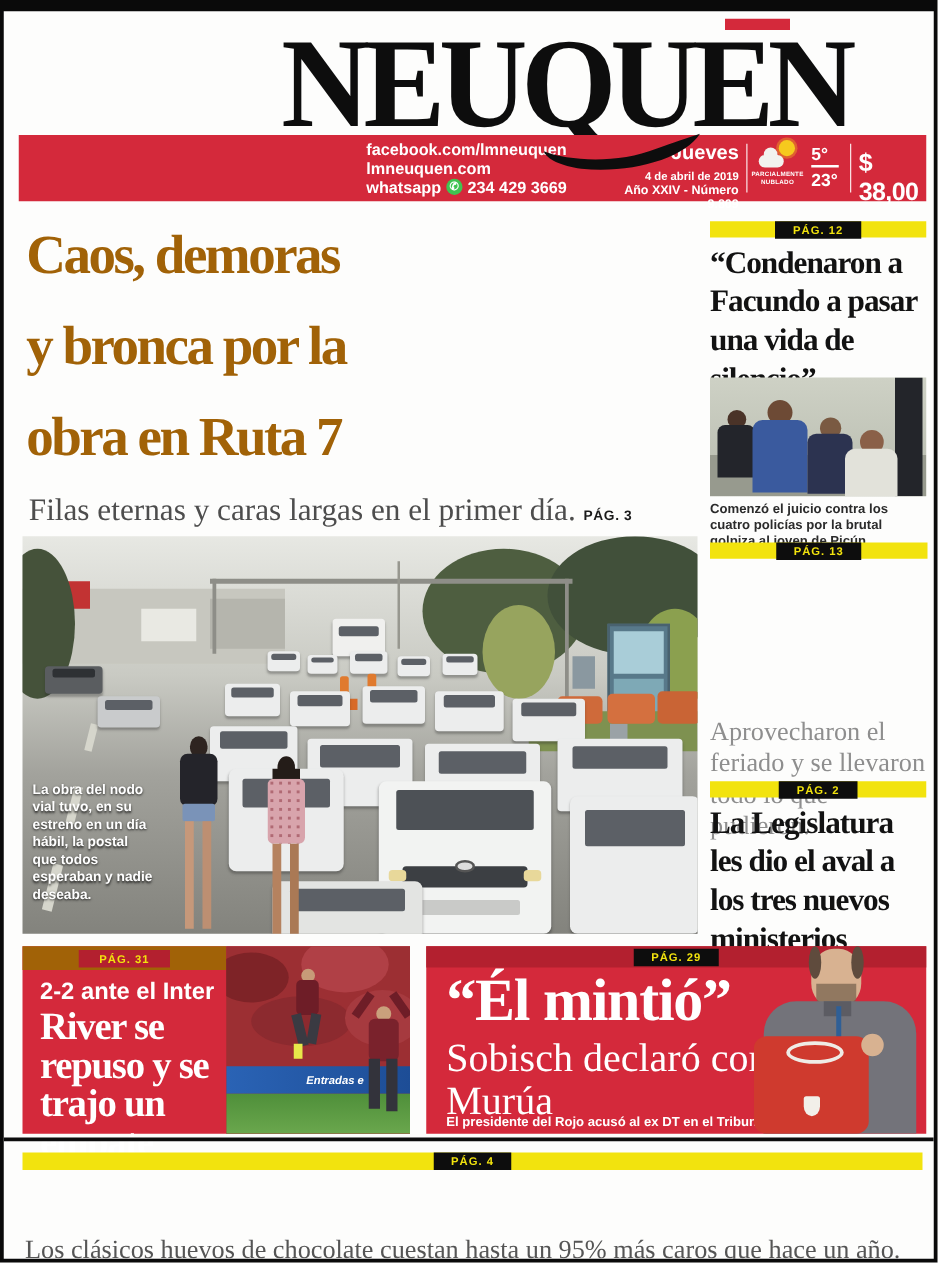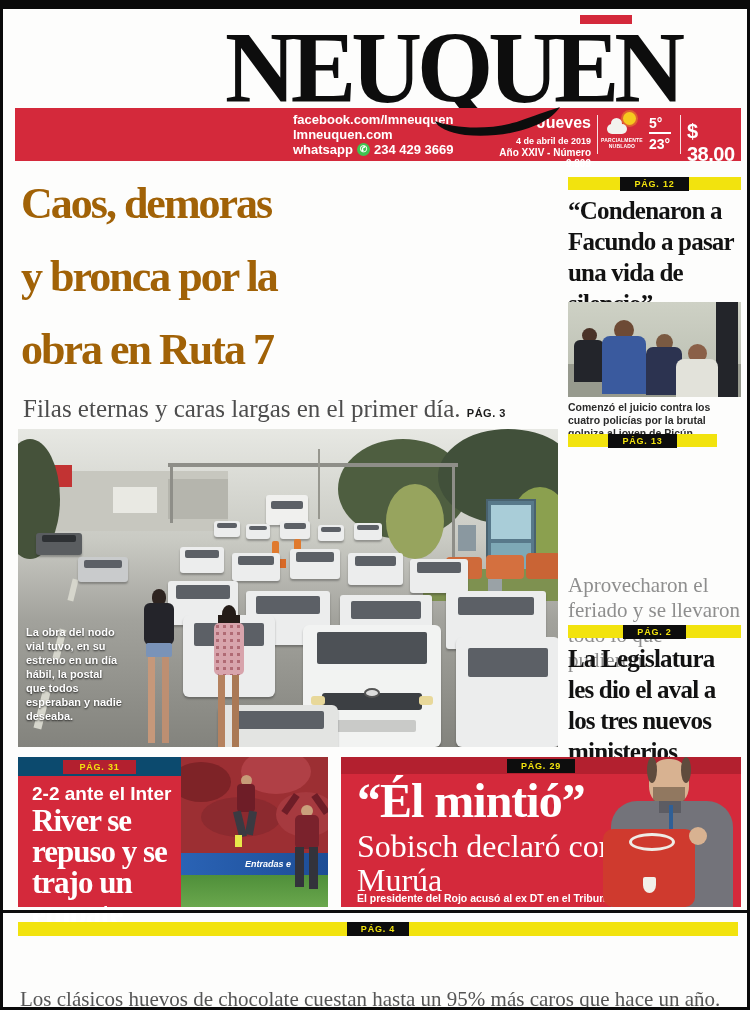--- a/index.html
+++ b/index.html
@@ -68,21 +68,21 @@
   .abs { position:absolute; }
   .car { position:absolute; background:#eceded; border-radius:3px; box-shadow:0 2px 2px rgba(40,40,40,.35); }
   .car i.w { position:absolute; left:12%; right:12%; top:10%; height:32%; background:#5c6066; border-radius:2px; }
   .blob { position:absolute; border-radius:50%; }
 
   .traffic-caption { position:absolute; left:8px; top:196px; width:96px; color:#fff;
     font-size:11px; font-weight:700; line-height:14px; text-shadow:0 1px 2px rgba(0,0,0,.8); }
 
   
   .redbox { position:absolute; background:#d4293b; }
-  .blackbar { position:absolute; left:0; right:0; top:0; height:19px; background:#0c4a6e;
+  .blackbar { position:absolute; left:0; right:0; top:0; height:19px; background:#a16207;
     display:flex; align-items:center; justify-content:center; }
   .badge-red { background:#b3202f; color:#f2e30e; font-size:9px; font-weight:700; letter-spacing:.8px; padding:2px 16px; }
   .darkred-strip { position:absolute; left:0; right:0; top:0; height:17px; background:#b3202f;
     display:flex; align-items:center; justify-content:center; }
   .kicker { position:absolute; left:14px; top:26px; color:#fff; font-weight:700; font-size:19px; }
   .river-headline { position:absolute; left:14px; top:48px; width:152px; color:#fff;
     font-family:"Liberation Serif",serif; font-weight:700; font-size:31px; line-height:31px; letter-spacing:-1px; }
   .quote-headline { position:absolute; left:16px; top:16px; color:#fff;
     font-family:"Liberation Serif",serif; font-weight:700; font-size:48px; letter-spacing:-1px; }
   .sob-headline { position:absolute; left:16px; top:72px; width:300px; color:#fff;
@@ -300,21 +300,21 @@
     <div class="abs" style="left:6px;top:38px;width:30px;height:42px;border-radius:6px 6px 0 0;background:#23252b;"></div>
     <div class="abs" style="left:46px;top:18px;width:20px;height:20px;border-radius:50%;background:#6d4a35;"></div>
     <div class="abs" style="left:34px;top:34px;width:44px;height:58px;border-radius:8px 8px 0 0;background:#3a5a9e;"></div>
     <div class="abs" style="left:88px;top:32px;width:17px;height:17px;border-radius:50%;background:#7a5a42;"></div>
     <div class="abs" style="left:78px;top:45px;width:36px;height:48px;border-radius:7px 7px 0 0;background:#2c3350;"></div>
     <div class="abs" style="left:120px;top:42px;width:19px;height:19px;border-radius:50%;background:#8a6048;"></div>
     <div class="abs" style="left:108px;top:57px;width:42px;height:38px;border-radius:8px 8px 0 0;background:#e2e2da;"></div>
   </div>
   <div class="rc rc-caption" style="top:392px;">Comenzó el juicio contra los cuatro policías por la brutal golpiza al joven de Picún.</div>
 
-  <div class="ybar" style="left:565px;top:425px;width:149px;">
+  <div class="ybar" style="left:565px;top:425px;width:174px;">
     <span class="badge">PÁG. 13</span>
   </div>
   <div class="rc rc-sub" style="top:564px;">Aprovecharon el feriado y se llevaron todo lo que pudieron.</div>
 
   <div class="ybar" style="left:565px;top:616px;width:173px;">
     <span class="badge">PÁG. 2</span>
   </div>
   <div class="rc" style="top:634px;">
     <div class="rc-headline">La Legislatura les dio el aval a los tres nuevos ministerios</div>
   </div>

